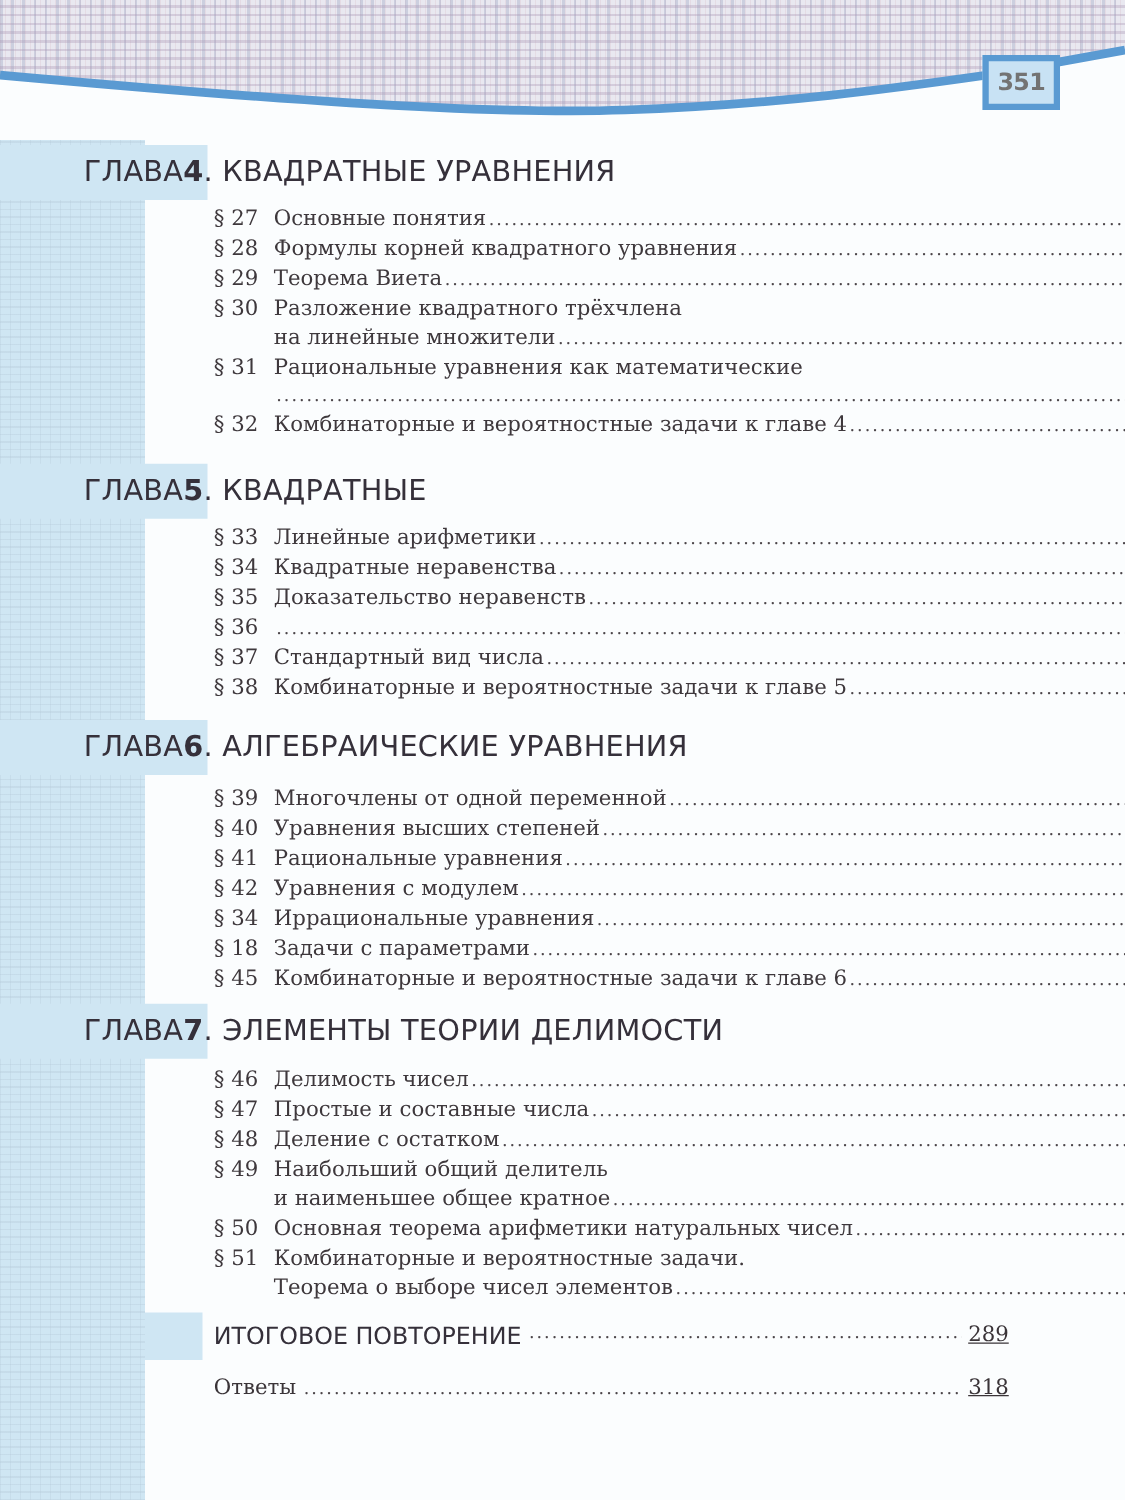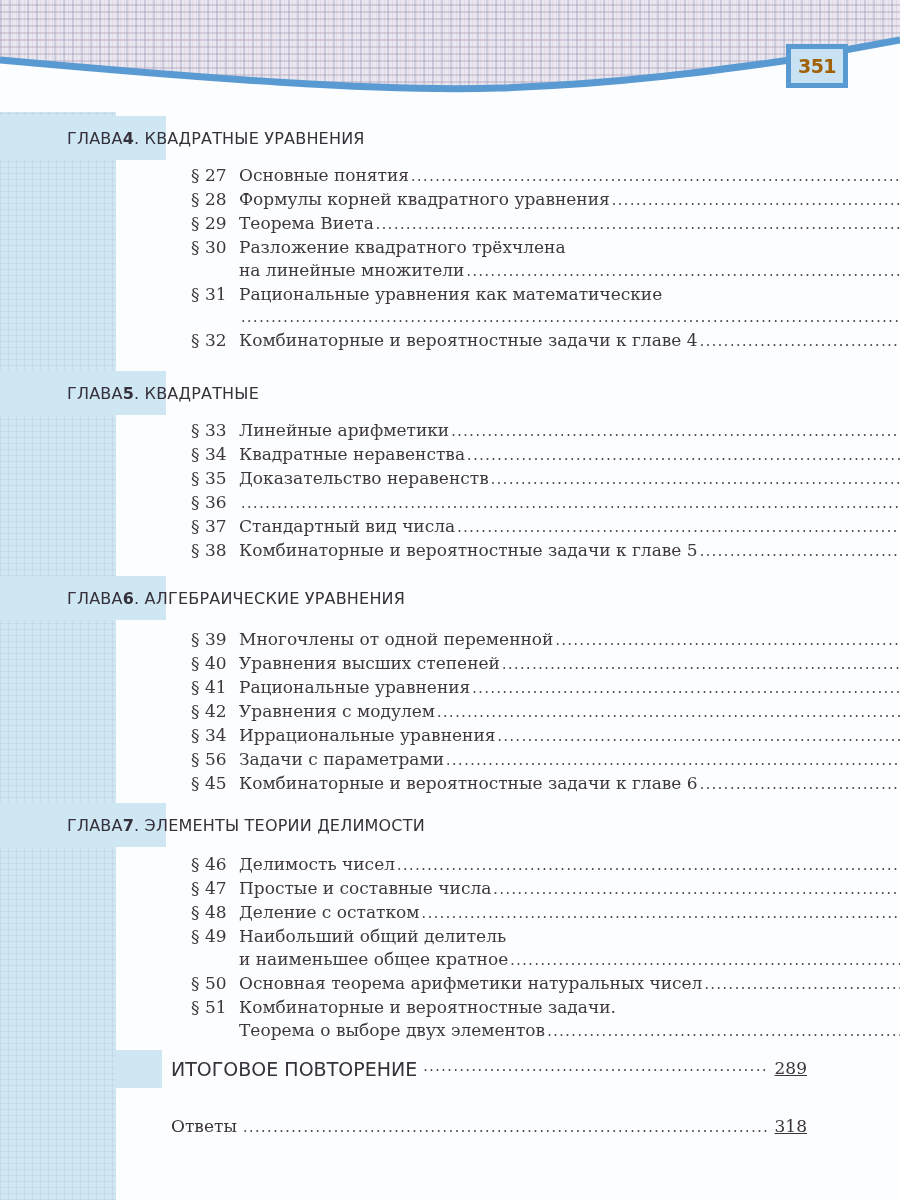--- a/index.html
+++ b/index.html
@@ -19,21 +19,21 @@
         repeating-linear-gradient(90deg, rgba(220,200,210,0.4) 0 1px, transparent 1px 4px);
     }
     .header-wave {
       position: absolute; left: 0; top: 0; width: 900px; height: 110px;
     }
     .page-badge {
       position: absolute; left: 786px; top: 44px; width: 62px; height: 44px;
       background: #c8e2f4; border: 5px solid #5a9ad2; box-sizing: border-box;
       display: flex; align-items: center; justify-content: center;
       font-family: "DejaVu Sans", sans-serif; font-weight: bold; font-size: 19px;
-      color: #a16207; letter-spacing: -0.5px;
+      color: #737373; letter-spacing: -0.5px;
     }
     
     .left-strip {
       position: absolute; left: 0; top: 112px; width: 116px; height: 1088px;
       background-color: #cfe6f3;
       background-image:
         repeating-linear-gradient(0deg, rgba(180,200,215,0.35) 0 1px, transparent 1px 6px),
         repeating-linear-gradient(90deg, rgba(180,200,215,0.3) 0 1px, transparent 1px 8px);
     }
     .chapter-block {
@@ -41,30 +41,30 @@
     }
     .chapter-head {
       position: relative; height: 44px; display: flex; align-items: center;
     }
     .chapter-head .hl {
       position: absolute; left: 0; top: 0; height: 44px; width: 166px;
       background: #cfe6f3;
     }
     .chapter-head .label {
       position: relative; margin-left: 67px;
-      font-family: "DejaVu Sans", sans-serif; font-size: 16px; color: #35303a;
+      font-family: "DejaVu Sans", sans-serif; font-size: 23px; color: #35303a;
       letter-spacing: 0.2px; white-space: nowrap;
     }
     .chapter-head .num { font-weight: bold; }
     .rows { margin-left: 171px; width: 636px; margin-top: 4px; }
     .row {
       display: flex; align-items: baseline; font-size: 17px; line-height: 23px;
       color: #3e383c;
     }
-    .row .sec { width: 48px; flex: none; white-space: nowrap; margin-left: 20px; }
+    .row .sec { width: 48px; flex: none; white-space: nowrap; }
     .row .body { flex: 1; display: flex; flex-direction: column; }
     .row .line { display: flex; align-items: baseline; }
     .row .title { white-space: nowrap; }
     .row .dots {
       flex: 1; overflow: hidden; white-space: nowrap; margin: 0 4px 0 2px;
       letter-spacing: 1.6px; font-size: 14px; color: #4a4448;
     }
     .final {
       position: absolute; left: 0; width: 900px;
     }
@@ -74,21 +74,21 @@
     }
     .final-head .line { margin-left: 171px; width: 636px; display: flex; align-items: flex-start; }
     .final-head .title {
       font-family: "DejaVu Sans", sans-serif; font-size: 19px; color: #35303a; white-space: nowrap;
     }
     .final-head .dots, .answers .dots {
       flex: 1; overflow: hidden; white-space: nowrap; margin: 0 4px 0 6px;
       letter-spacing: 1.6px; font-size: 14px; color: #4a4448;
     }
     .final-head .page, .answers .page { width: 34px; text-align: right; font-size: 17px; text-decoration: underline; }
-    .answers { margin-left: 171px; width: 636px; display: flex; align-items: baseline; font-size: 17px; margin-top: 28px; }
+    .answers { margin-left: 171px; width: 636px; display: flex; align-items: baseline; font-size: 17px; margin-top: 12px; }
   </style>
 </head>
 <body>
 
 <div class="header-pattern"></div>
 <svg class="header-wave" viewBox="0 0 900 110" preserveAspectRatio="none">
   <path d="M0,60 C200,78 380,92 500,88 C620,84 720,70 790,60 L900,40 L900,110 L0,110 Z" fill="#fbfdfe"></path>
   <path d="M0,60 C200,78 380,92 500,88 C620,84 720,70 790,60 L900,40" fill="none" stroke="#5a9ad2" stroke-width="7"></path>
 </svg>
 <div class="page-badge">351</div>
@@ -276,21 +276,21 @@
     <div class="row">
         <span class="sec">§ 34</span>
         <div class="body">
           <div class="line">
             <span class="title">Иррациональные уравнения</span>
             <span class="dots">................................................................................................................................................</span>
           </div>
         </div>
       </div>
     <div class="row">
-        <span class="sec">§ 56</span>
+        <span class="sec">§ 18</span>
         <div class="body">
           <div class="line">
             <span class="title">Задачи с параметрами</span>
             <span class="dots">................................................................................................................................................</span>
           </div>
         </div>
       </div>
     <div class="row">
         <span class="sec">§ 45</span>
         <div class="body">
@@ -359,21 +359,21 @@
           </div>
         </div>
       </div>
     <div class="row">
         <span class="sec">§ 51</span>
         <div class="body">
           <div class="line">
             <span class="title">Комбинаторные и вероятностные задачи.</span>
           </div>
           <div class="line">
-            <span class="title">Теорема о выборе двух элементов</span>
+            <span class="title">Теорема о выборе чисел элементов</span>
             <span class="dots">................................................................................................................................................</span>
           </div>
         </div>
       </div>
   </div>
 </div>
 
 <div class="final" style="top:1050px">
   <div class="final-head">
     <div class="hl"></div>

